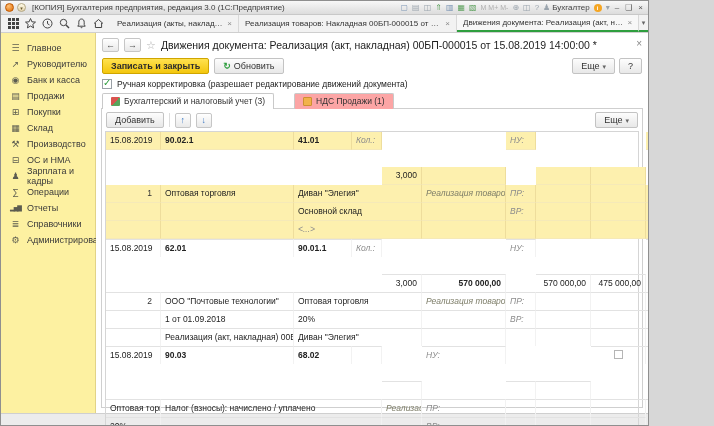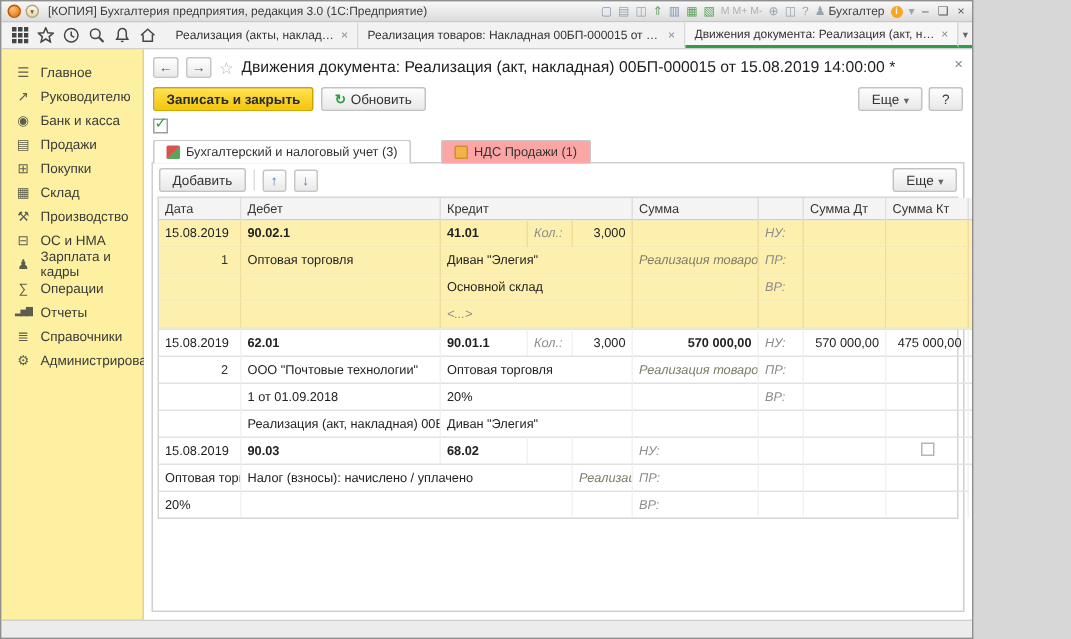--- a/index.html
+++ b/index.html
@@ -84,21 +84,21 @@
 
   
   .tbl { margin:0 3px; border:1px solid #d5d5d5; font-size:8.5px; color:#222; flex:0 0 auto; }
   .tg { display:grid; grid-template-columns:55px 133px 58px 30px 40px 84px 30px 55px 55px 40px; }
   .hcell { background:#f4f4f4; border-right:1px solid #dedede; border-bottom:1px solid #cfcfcf;
            padding:2px 4px; font-size:8.5px; color:#333; white-space:nowrap; overflow:hidden; }
   .cell { padding:2.5px 4px; height:18px; white-space:nowrap; overflow:hidden; border-right:1px solid #f2f2f2; }
   .gstart .cell { border-top:1px solid #e2e2e2; }
   .sel .cell { background:#fdf0ae; border-right:1px solid #eedd9c; border-top:none; border-bottom:1px solid #f5e9b8; }
   .bold { font-weight:bold; }
-  .num { text-align:right; }
+  .num { text-align:right;margin-top:35px; }
   .ital { font-style:italic; color:#8c8c8c; }
   .oper { font-style:italic; color:#7d7d68; }
   .rownum { text-align:right; padding-right:8px; color:#333; }
   .span3 { grid-column:span 3; }
   .rowchk { display:flex; justify-content:center; align-items:flex-start; }
   .rowchk .checkbox { width:9px; height:9px; border-color:#b5b5b5; }
   .filler { flex:1 1 auto; }
   .statusbar { height:12px; background:#ececec; border-top:1px solid #cfcfcf; flex:0 0 auto; }
 </style>
 </head>
@@ -253,20 +253,21 @@
         <button class="btn btn-primary">Записать и закрыть</button>
         <button class="btn"><span class="refresh-ico">↻</span><span>Обновить</span></button>
         <div class="cmd-right">
           <button class="btn"><span>Еще</span><span class="drop-mark">▾</span></button>
           <button class="btn">?</button>
         </div>
       </div>
 
       <div class="manual-row">
         <span class="checkbox checked"></span>
+        <span>Ручная корректировка (разрешает редактирование движений документа)</span>
       </div>
 
       <div class="view-tabs">
         <div class="vtab active">
           <span class="dtkt-icon"></span>
           <span>Бухгалтерский и налоговый учет (3)</span>
         </div>
         <div class="vtab">
           <span class="vat-icon"></span>
           <span>НДС Продажи (1)</span>
@@ -279,30 +280,20 @@
           <div class="tool-sep"></div>
           <span class="arrow-btn">↑</span>
           <span class="arrow-btn">↓</span>
           <div class="cmd-right">
             <button class="btn"><span>Еще</span><span class="drop-mark">▾</span></button>
           </div>
         </div>
 
         <div class="tbl">
 
-          <div class="tg">
-            <div class="hcell">Дата</div>
-            <div class="hcell">Дебет</div>
-            <div class="hcell span3">Кредит</div>
-            <div class="hcell">Сумма</div>
-            <div class="hcell"></div>
-            <div class="hcell">Сумма Дт</div>
-            <div class="hcell">Сумма Кт</div>
-            <div class="hcell"></div>
-          </div>
 
           <div class="tg sel">
             <div class="cell">15.08.2019</div>
             <div class="cell bold">90.02.1</div>
             <div class="cell bold">41.01</div>
             <div class="cell ital">Кол.:</div>
             <div class="cell num">3,000</div>
             <div class="cell bold num"></div>
             <div class="cell ital">НУ:</div>
             <div class="cell num"></div>

